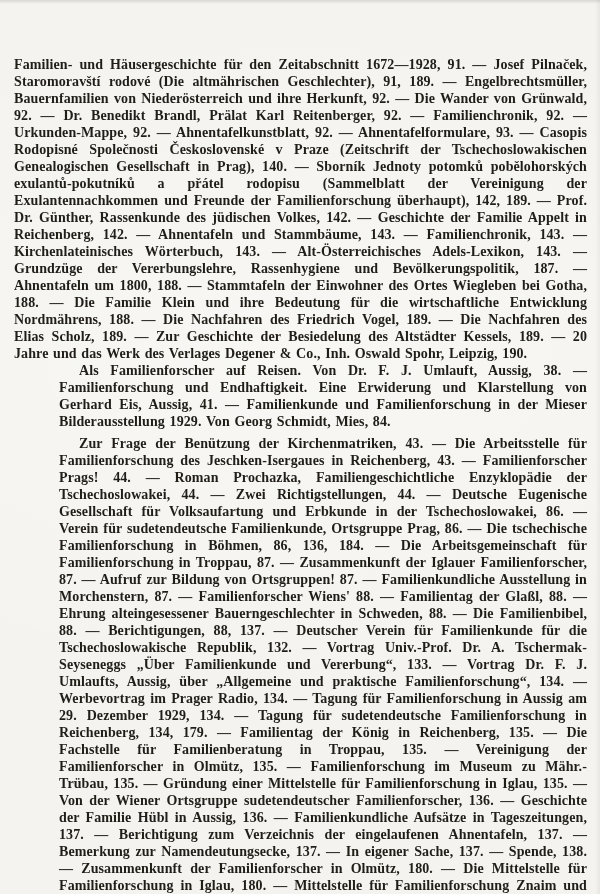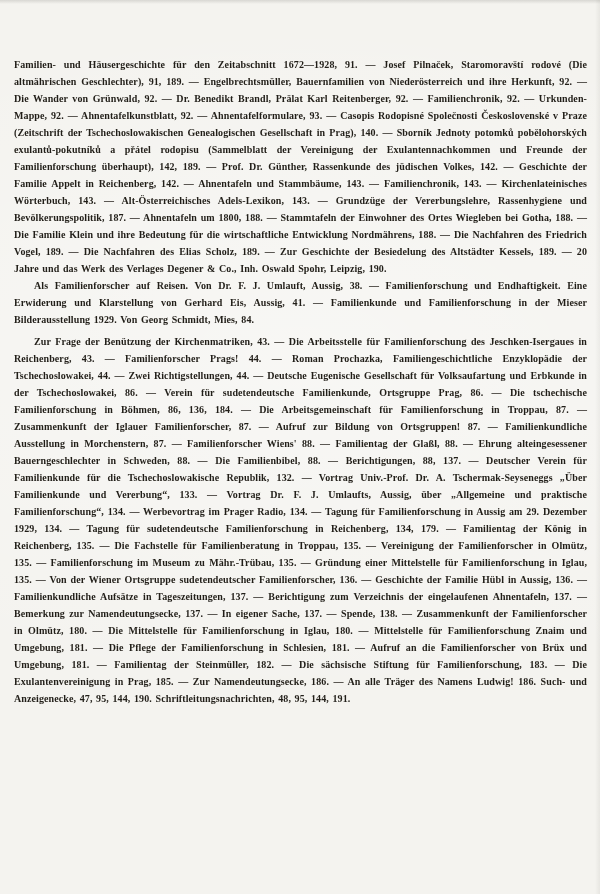--- a/index.html
+++ b/index.html
@@ -23,29 +23,30 @@
     color: #211e18;
     
     background:
       radial-gradient(ellipse 900px 500px at 50% 40%, rgba(255,255,255,0.35), rgba(0,0,0,0) 70%),
       linear-gradient(to bottom, rgba(90,88,82,0.18) 0px, rgba(90,88,82,0.0) 4px),
       linear-gradient(to left, rgba(120,118,110,0.10) 0px, rgba(120,118,110,0.0) 5px),
       #f4f3ef;
   }
   .para {
     margin: 0;
-    font-size: 10px;
+    font-size: 14px;
     line-height: 17px;
     font-weight: 700;
     text-align: justify;
     letter-spacing: 0.1px;
     word-spacing: 1px;
   }
   .para.indent {
     text-indent: 20px;
+    margin-left: 45px;
   }
   .heading {
     margin: 9px 0 7px 0;
     font-size: 14px;
     line-height: 18px;
     font-weight: 700;
     text-align: center;
     letter-spacing: 0.4px;
   }
   .gap {

